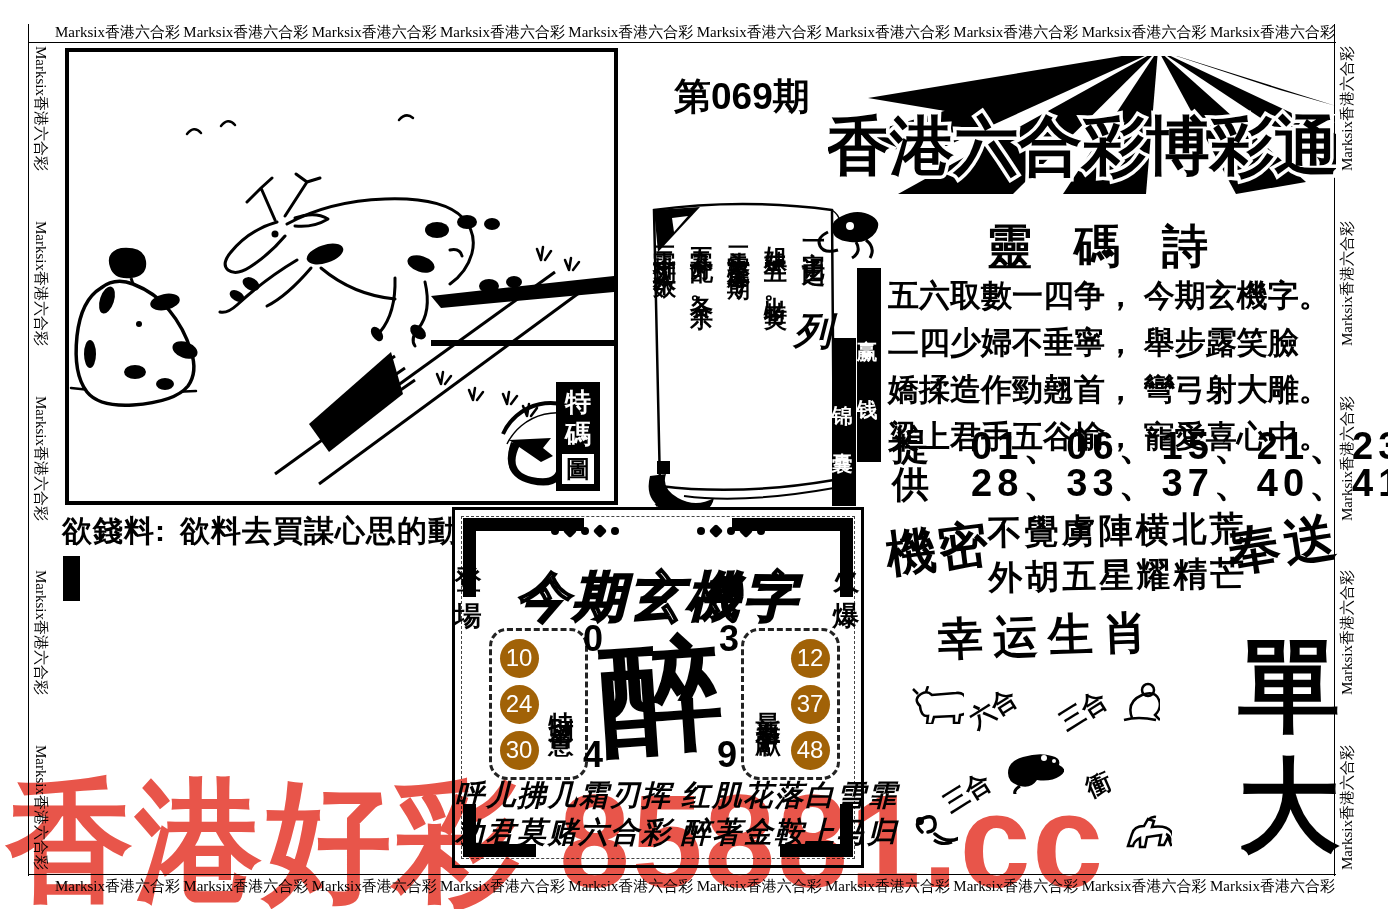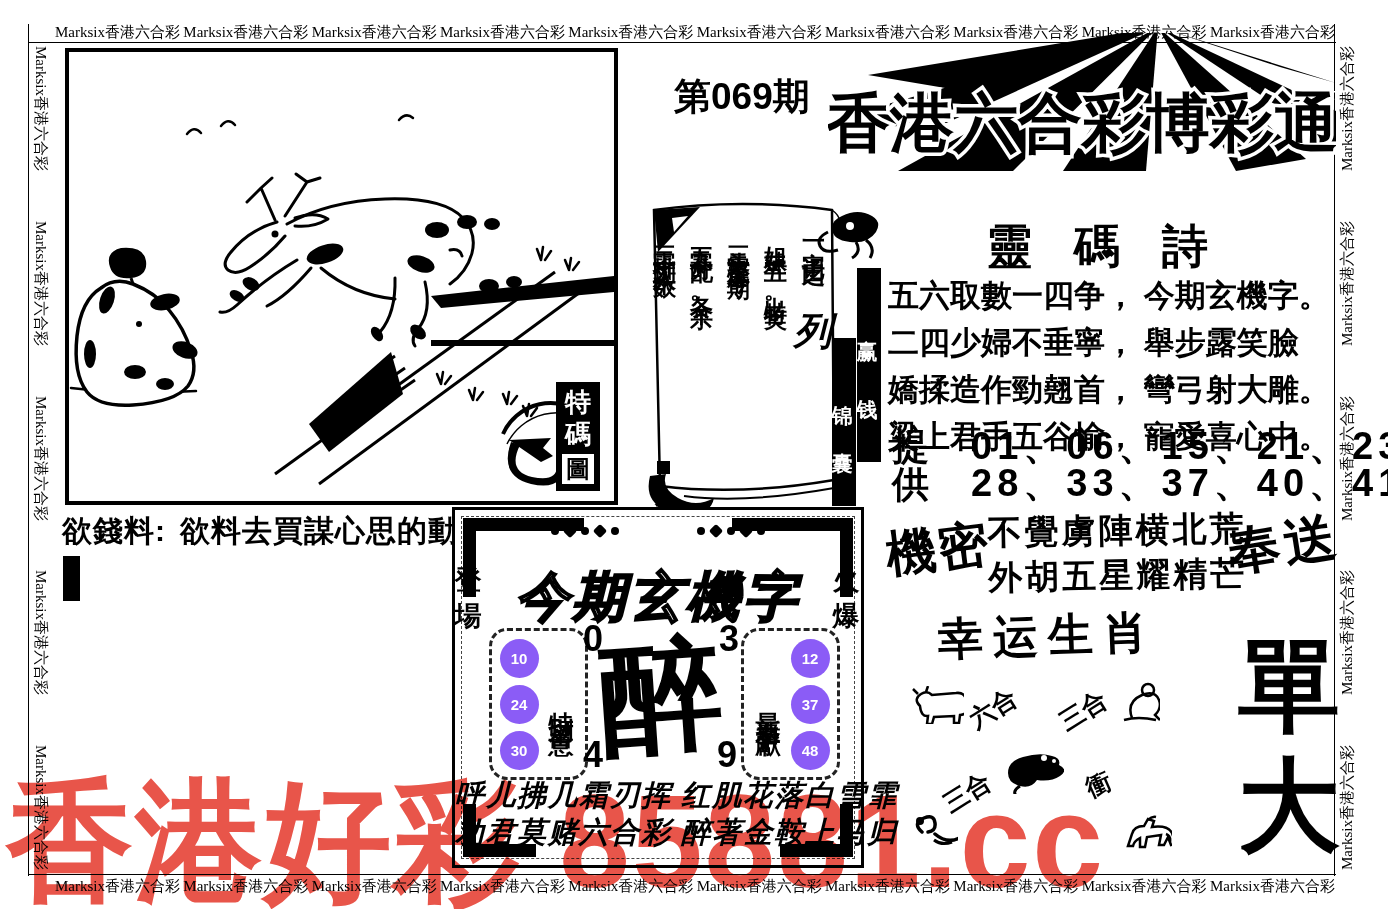--- a/index.html
+++ b/index.html
@@ -28,21 +28,21 @@
         display:flex;align-items:center;justify-content:center;font-size:24px;font-weight:bold;}
   
   .caption{position:absolute;left:62px;top:511px;font-family:"Liberation Sans",sans-serif;
         font-weight:bold;font-size:30px;letter-spacing:1px;white-space:nowrap;}
   .caption .lbl{margin-right:14px;}
   .black-block{position:absolute;left:63px;top:556px;width:17px;height:45px;background:#000;}
   .tick{position:absolute;left:489px;top:548px;width:2px;height:40px;background:#111;}
   
   .issue{position:absolute;left:674px;top:72px;font-family:"Liberation Sans",sans-serif;
         font-weight:bold;font-size:37px;}
-  .masthead{position:absolute;left:828px;top:33px;width:508px;height:138px;}
+  .masthead{position:absolute;left:828px;top:56px;width:508px;height:138px;}
   
   .scroll-wrap{position:absolute;left:620px;top:196px;width:238px;height:328px;}
   .scroll-text{position:absolute;right:26px;top:32px;height:250px;
         writing-mode:vertical-rl;text-orientation:upright;font-size:23px;font-weight:bold;
         line-height:37px;letter-spacing:5px;}
   .scroll-text .col{margin:0;}
   .scroll-text .bigch{font-size:38px;font-style:italic;letter-spacing:0;}
   .signature{position:absolute;left:32px;bottom:40px;writing-mode:vertical-rl;
         text-orientation:upright;font-size:16px;font-weight:bold;letter-spacing:2px;
         font-family:"Liberation Sans",sans-serif;}
@@ -90,23 +90,23 @@
   .mbox-header{position:absolute;left:0;top:52px;width:100%;display:flex;align-items:center;
         justify-content:center;gap:32px;}
   .mh-side{font-size:27px;font-weight:bold;font-family:"Liberation Sans",sans-serif;letter-spacing:2px;}
   .mh-center{font-size:53px;font-weight:bold;font-style:italic;color:#fff;
         -webkit-text-stroke:2.2px #000;text-shadow:0 0 1px #000;letter-spacing:4px;white-space:nowrap;}
   .panel{position:absolute;top:118px;height:152px;width:99px;border:3px dashed #222;
         border-radius:18px;display:flex;align-items:center;justify-content:center;gap:6px;box-sizing:border-box;}
   .panel.left{left:34px;}
   .panel.right{left:286px;}
   .circle-col{display:flex;flex-direction:column;gap:7px;}
-  .num-circle{width:39px;height:39px;border-radius:50%;background:#8b5cf6;color:#fff;
+  .num-circle{width:39px;height:39px;border-radius:50%;background:#a16207;color:#fff;
         display:flex;align-items:center;justify-content:center;font-family:"Liberation Sans",sans-serif;
-        font-weight:bold;font-size:15px;}
+        font-weight:normal;font-size:24px;}
   .panel-label{writing-mode:vertical-rl;text-orientation:upright;font-size:25px;
         font-weight:bold;letter-spacing:6px;}
   .main-char{position:absolute;left:143px;top:112px;width:126px;height:160px;
         font-size:122px;font-weight:bold;line-height:150px;text-align:center;transform:rotate(-4deg);}
   .cdigit{position:absolute;font-size:36px;font-weight:bold;font-family:"Liberation Sans",sans-serif;}
   .cdigit.d0{left:128px;top:108px;}
   .cdigit.d3{left:264px;top:108px;}
   .cdigit.d4{left:128px;top:224px;}
   .cdigit.d9{left:262px;top:224px;}
   .mbox-poem{position:absolute;left:0;width:100%;text-align:center;font-size:29px;

